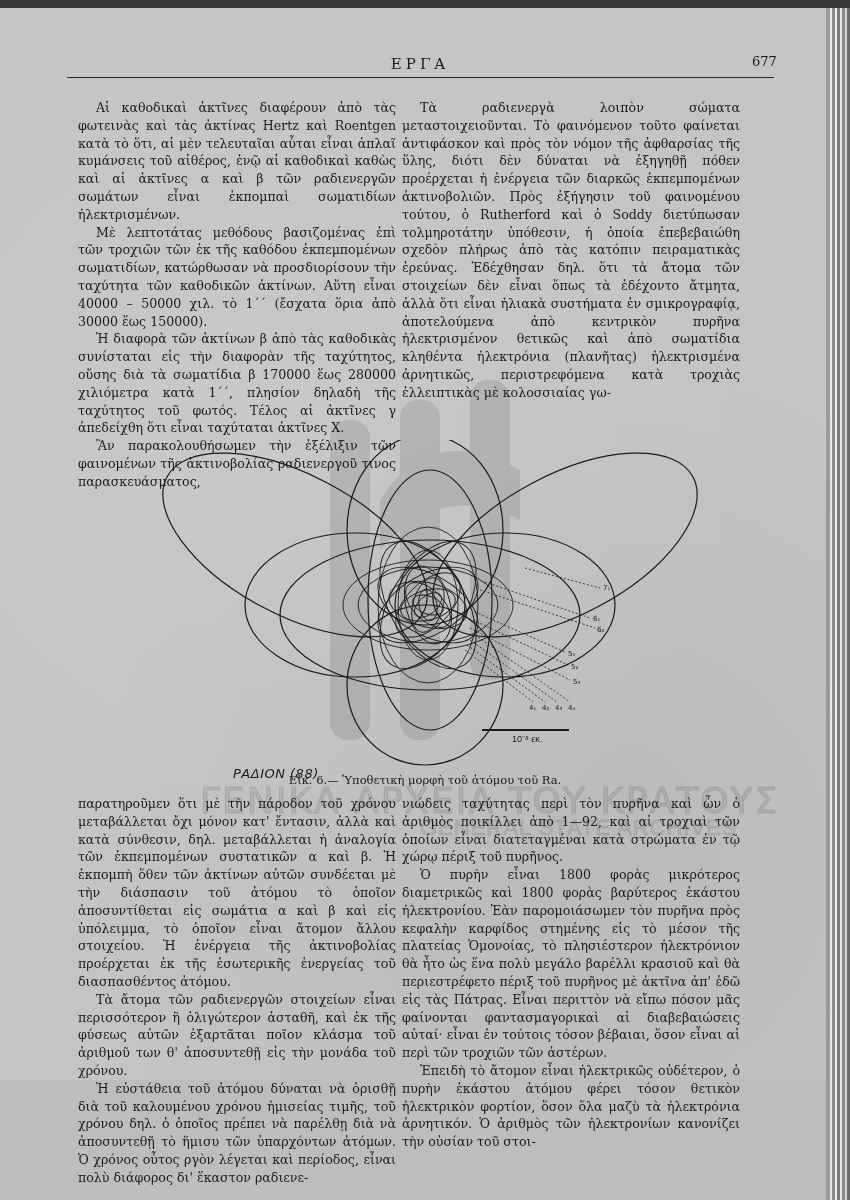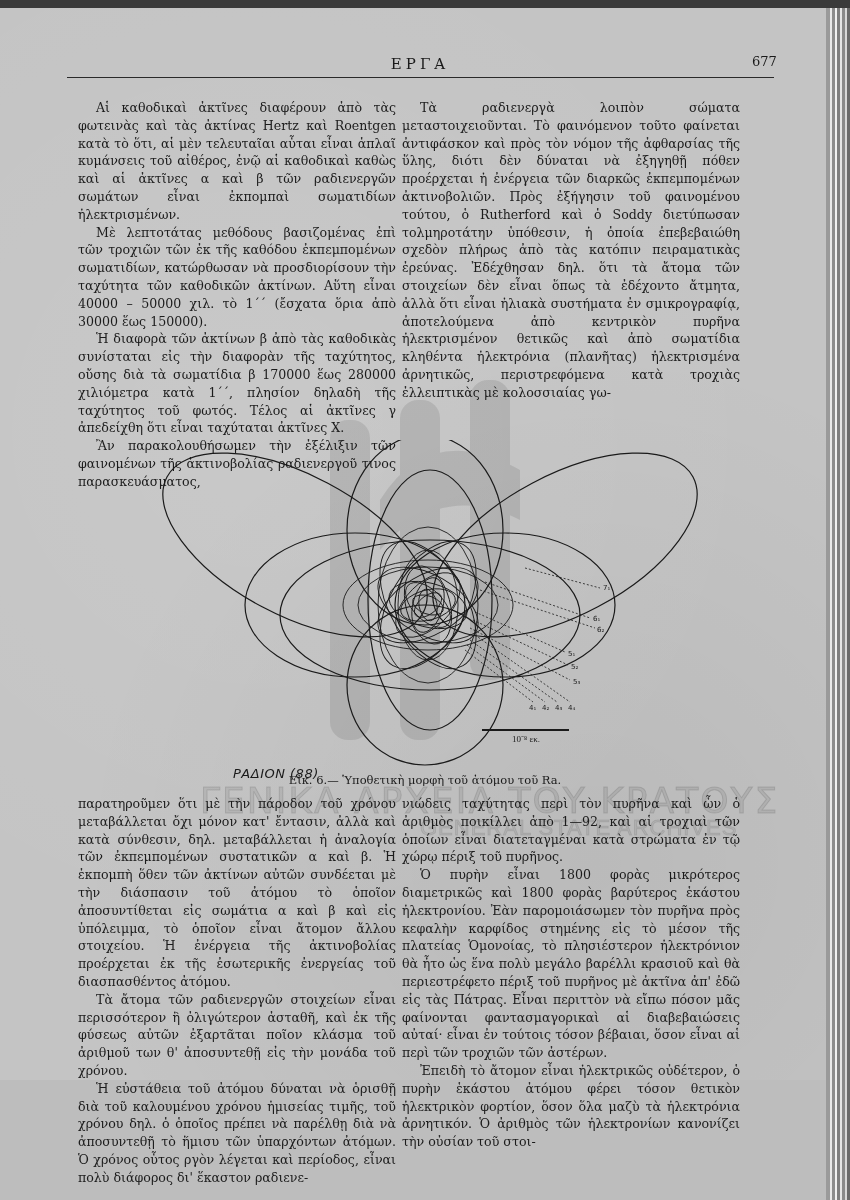--- a/index.html
+++ b/index.html
@@ -16,21 +16,21 @@
   .col{position:absolute;font-size:12.6px;line-height:17.8px;color:#1c1c1c;text-align:justify;}
   .col p{margin:0;}
   .col p.ind{text-indent:18px;}
   .colL-top{left:78px;top:99px;width:318px;}
   .colR-top{left:402px;top:99px;width:338px;}
   .colL-bot{left:78px;top:795px;width:318px;}
   .colR-bot{left:402px;top:795px;width:338px;}
   .figure{position:absolute;left:145px;top:440px;width:580px;height:330px;}
   .fig-label{position:absolute;left:233px;top:766px;font-family:"DejaVu Sans",sans-serif;font-style:italic;font-size:13px;color:#1a1a1a;letter-spacing:0.5px;}
   .scale-bar{position:absolute;left:482px;top:729px;width:87px;height:2px;background:#1a1a1a;}
-  .scale-label{position:absolute;left:512px;top:732px;font-size:9px;font-family:Liberation Serif, serif;color:#1a1a1a;}
+  .scale-label{position:absolute;left:512px;top:732px;font-size:9px;font-family:Liberation Sans, sans-serif;color:#1a1a1a;}
   .caption{position:absolute;left:0;top:773px;width:850px;text-align:center;font-size:11.5px;color:#1a1a1a;}
   .watermark{position:absolute;left:200px;top:780px;font-family:"DejaVu Sans",sans-serif;font-size:36px;letter-spacing:2px;color:rgba(0,0,0,0.07);-webkit-text-stroke:1px rgba(0,0,0,0.12);white-space:nowrap;}
   .watermark2{position:absolute;left:420px;top:815px;font-family:Liberation Sans, sans-serif;font-size:22px;letter-spacing:1px;color:rgba(0,0,0,0.05);-webkit-text-stroke:1px rgba(0,0,0,0.1);white-space:nowrap;}
   .wm-logo{position:absolute;left:320px;top:380px;width:230px;height:380px;opacity:0.09;}
   .orbit-label{font-family:"DejaVu Sans",sans-serif;font-size:7px;fill:#1a1a1a;}
 </style>
 </head>
 <body>
 
 <div class="page">

